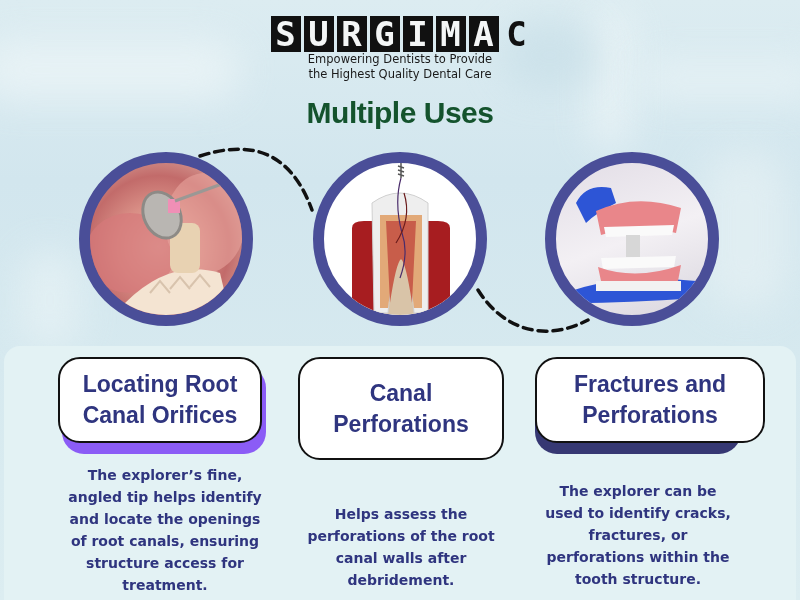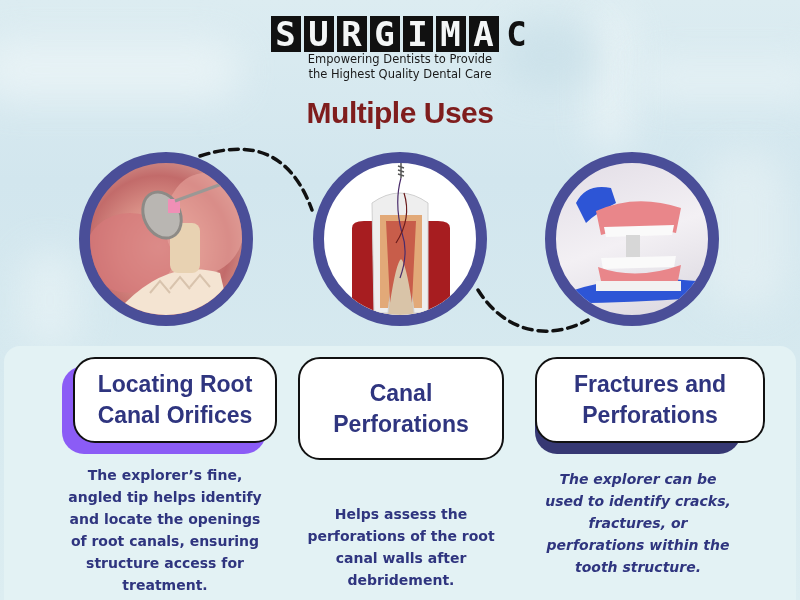--- a/index.html
+++ b/index.html
@@ -25,21 +25,21 @@
   }
   .logo-letter.boxed { background: #111; color: #f4f6f6; }
   .logo-letter.open { color: #111; }
   .tagline {
     position: absolute; left: 250px; top: 52px; width: 300px;
     text-align: center; font-weight: normal; font-size: 11.5px; line-height: 15px; color: #1a1a1a;
   }
   .main-title {
     position: absolute; left: 0; top: 96px; width: 800px; text-align: center;
     font-family: "Liberation Sans", sans-serif; font-weight: bold;
-    font-size: 30px; color: #7f1d1d; letter-spacing: -0.5px;
+    font-size: 30px; color: #14532d; letter-spacing: -0.5px;
   }
   .connector { position: absolute; left: 0; top: 0; pointer-events: none; }
   .circle {
     position: absolute; width: 174px; height: 174px; border-radius: 50%;
     border: 11px solid #4a4e98; overflow: hidden; background: #fff;
   }
   .c1 { left: 79px; top: 152px; background: radial-gradient(circle at 45% 55%, #e9b4a8 0%, #d98f86 35%, #c26b6a 60%, #e7c2b6 100%); }
   .c2 { left: 313px; top: 152px; background: #ffffff; }
   .c3 { left: 545px; top: 152px; background: linear-gradient(160deg, #e2dde6 0%, #f3f0f4 50%, #d9d6de 100%); }
   .panel {
@@ -128,21 +128,21 @@
     <path d="M45 95 L 120 93 L 118 104 L 47 106 Z" fill="#fafafa"></path>
     <path d="M42 104 Q 80 118 125 102 L 122 118 Q 80 128 45 118 Z" fill="#e9868a"></path>
     <rect x="40" y="118" width="85" height="10" fill="#f2f2f2"></rect>
     <rect x="70" y="72" width="14" height="22" fill="#d7d7d7"></rect>
   </svg>
 </div>
 
 <div class="panel"></div>
 
 <div class="card-shadow" style="left:62px;top:366px;width:204px;height:88px;background:#8b5cf6;"></div>
-<div class="card" style="left:73px;top:357px;width:204px;height:86px;">
+<div class="card" style="left:58px;top:357px;width:204px;height:86px;">
   <div>
     <div>Locating Root</div>
     <div>Canal Orifices</div>
   </div>
 </div>
 <div class="desc" style="left:55px;top:464px;width:220px;">
   <div>The explorer’s fine,</div>
   <div>angled tip helps identify</div>
   <div>and locate the openings</div>
   <div>of root canals, ensuring</div>
@@ -164,19 +164,19 @@
   <div>debridement.</div>
 </div>
 
 <div class="card-shadow" style="left:535px;top:366px;width:206px;height:88px;background:#363873;"></div>
 <div class="card" style="left:535px;top:357px;width:230px;height:86px;">
   <div>
     <div>Fractures and</div>
     <div>Perforations</div>
   </div>
 </div>
-<div class="desc" style="left:530px;top:468px;width:216px;font-style:italic;">
+<div class="desc" style="left:530px;top:480px;width:216px;">
   <div>The explorer can be</div>
   <div>used to identify cracks,</div>
   <div>fractures, or</div>
   <div>perforations within the</div>
   <div>tooth structure.</div>
 </div>
 
 </body></html>

